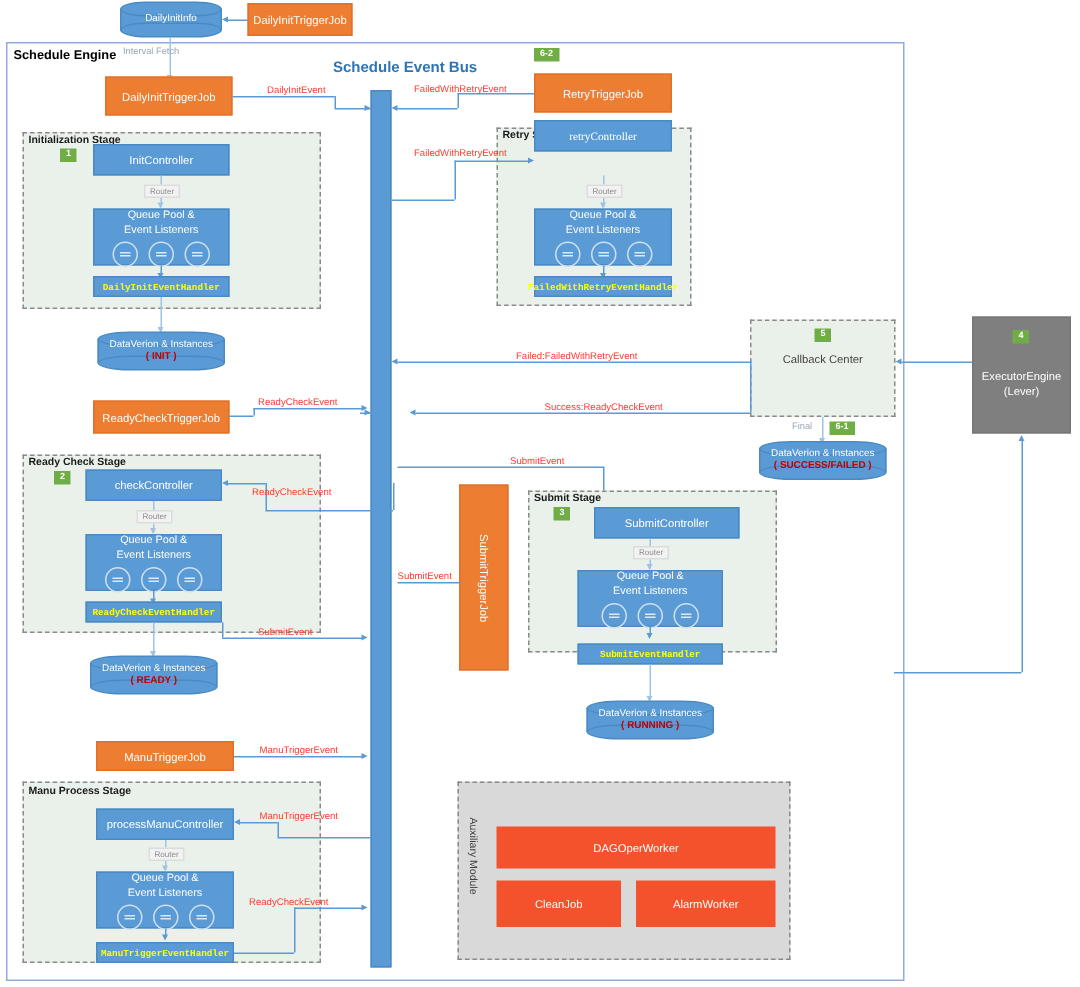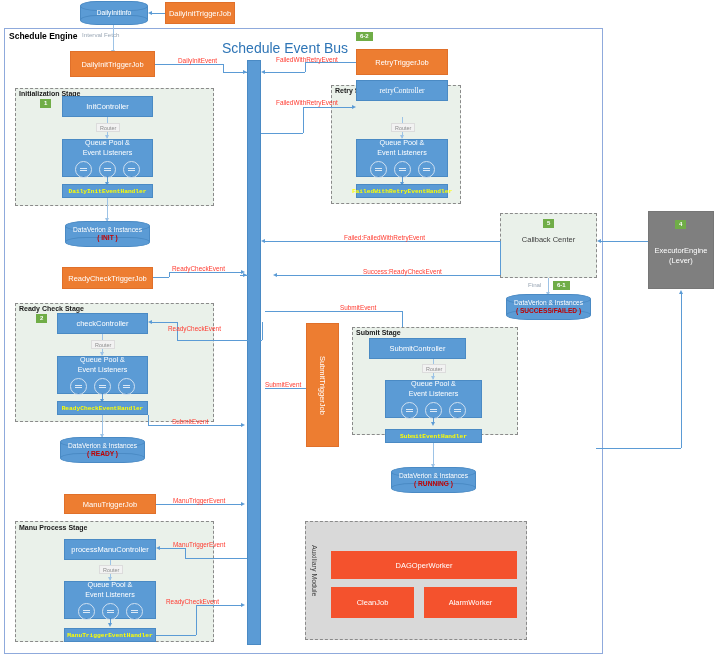--- a/index.html
+++ b/index.html
@@ -55,21 +55,21 @@
     display:flex;flex-direction:column;align-items:center;justify-content:center;gap:1.5px;}
   .qpool .qicon i{display:block;width:7px;height:1px;background:#dce9f6;}
 
   
   .router{position:absolute;background:#f2f2f2;border:1px solid #dcdcdc;
     color:#8c8c8c;font-size:5.4px;padding:0.5px 3px;white-space:nowrap;}
 
   
   .evt{position:absolute;color:#ff3b30;font-size:6.4px;white-space:nowrap;}
   .gray-lbl{position:absolute;color:#9aa7b5;font-size:6.2px;white-space:nowrap;}
-  .bus-title{position:absolute;color:#2e75b6;font-size:14px;font-weight:normal;
+  .bus-title{position:absolute;color:#2e75b6;font-size:10px;font-weight:bold;
     white-space:nowrap;}
   .frame-title{position:absolute;color:#000;font-size:8.5px;font-weight:bold;
     white-space:nowrap;text-align:center;}
   .vert-txt{writing-mode:vertical-rl;}
 
   
   .ln{position:absolute;background:#5b9bd5;}
   .ln.h{height:1px;}
   .ln.v{width:1px;}
   .ln.pale{background:#9dc3e6;}
@@ -340,21 +340,21 @@
 
   <div class="ln h abs" style="left:265px;top:311px;width:137px;"></div>
   <div class="ln v abs" style="left:402px;top:311px;height:27px;"></div>
   <div class="arw down abs" style="left:400px;top:335px;"></div>
   <div class="evt" style="left:340px;top:304px;">SubmitEvent</div>
 
   <div class="abs stage" style="left:352px;top:327px;width:166px;height:108px;"></div>
   <div class="stage-title" style="left:356px;top:329px;">Submit Stage</div>
   <div class="badge" style="left:369px;top:338px;">3</div>
 
-  <div class="abs blue-box" style="left:369px;top:338px;width:97px;height:21px;">SubmitController</div>
+  <div class="abs blue-box" style="left:396px;top:338px;width:97px;height:21px;">SubmitController</div>
   <div class="ln v pale abs" style="left:433px;top:359px;height:20px;"></div>
   <div class="router" style="left:422px;top:364px;">Router</div>
   <div class="arw down abs" style="left:431px;top:376px;border-top-color:#9dc3e6;"></div>
 
   <div class="abs qpool" style="left:385px;top:380px;width:97px;height:38px;">
     <span>Queue Pool &amp;</span>
     <span>Event Listeners</span>
     <div class="rowicons">
       <div class="qicon">
           <i></i>

